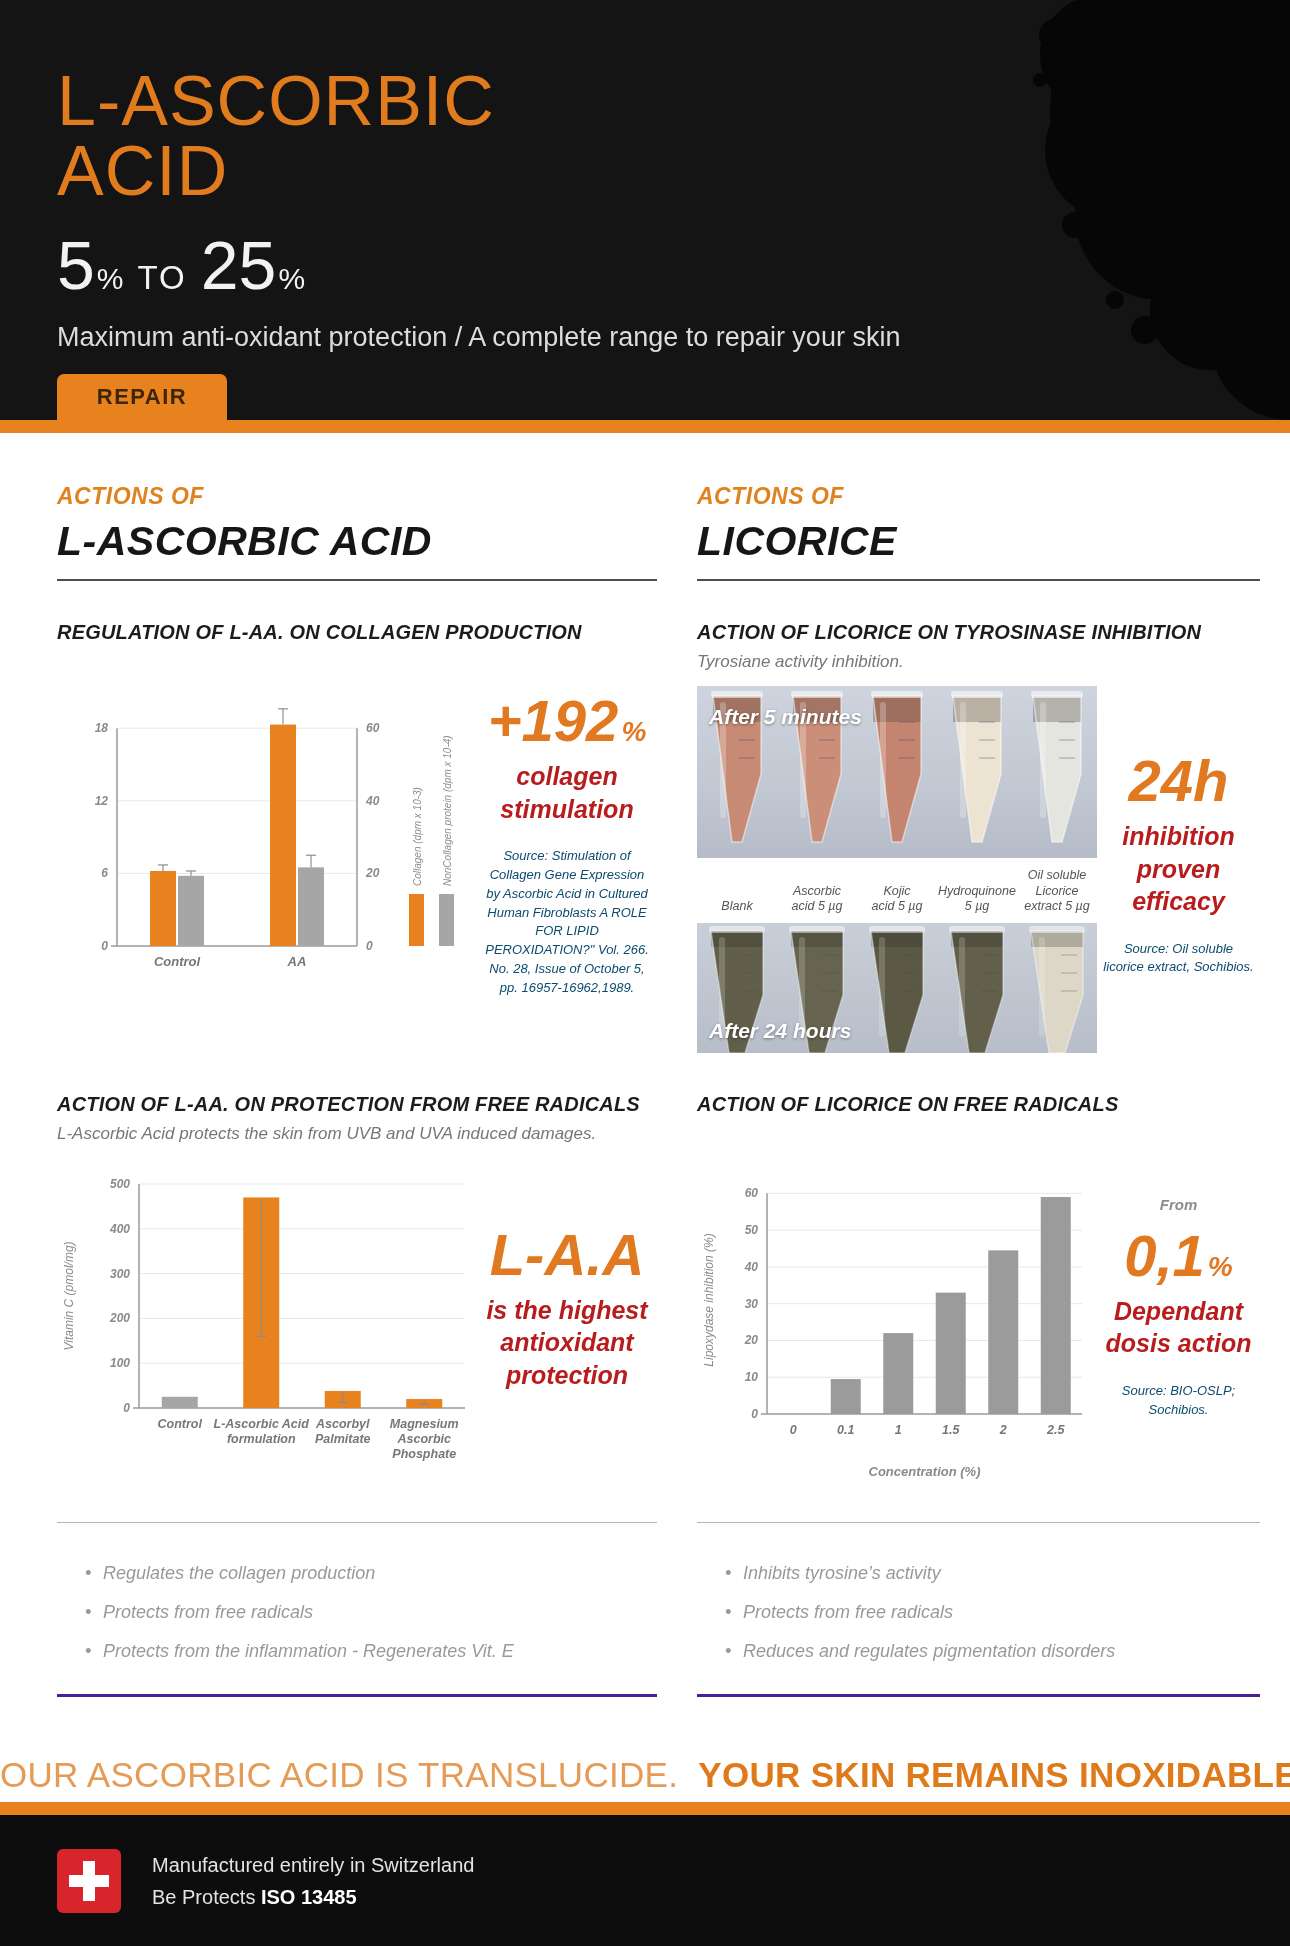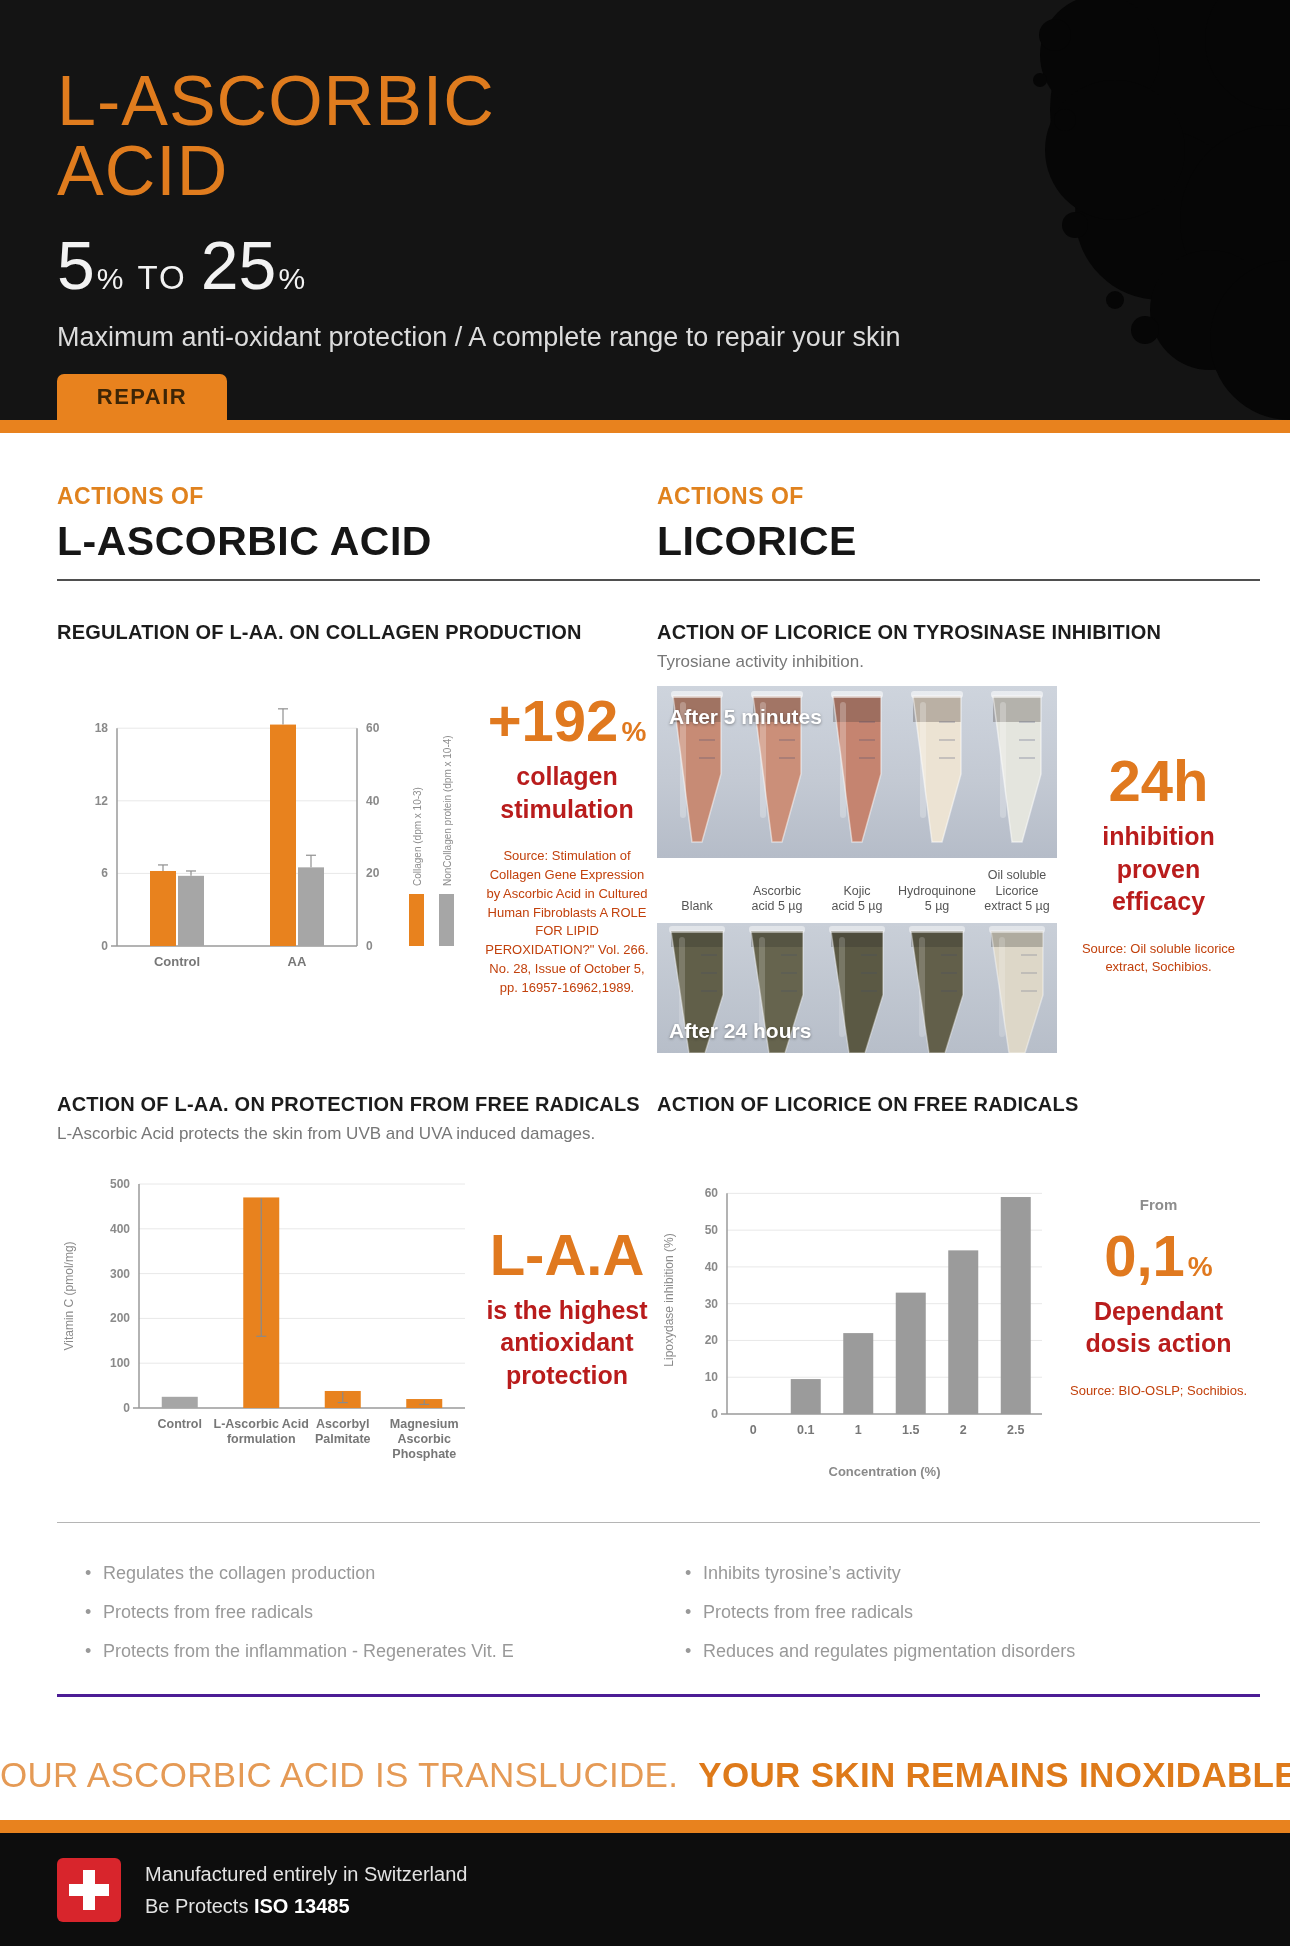--- a/index.html
+++ b/index.html
@@ -13,36 +13,36 @@
   .h-range{position:absolute;left:57px;top:226px;color:#f2f2f2;display:flex;align-items:baseline;}
   .h-range .big{font-size:68px;font-weight:400;}
   .h-range .small{font-size:30px;font-weight:400;margin-left:2px;}
   .h-range .to{font-size:33px;margin:0 14px;letter-spacing:2px;}
   .h-tag{position:absolute;left:57px;top:322px;font-size:27px;color:#dcdcdc;font-weight:400;}
   .repair-tab{position:absolute;left:57px;bottom:0;width:170px;height:46px;background:#E8821E;border-radius:7px 7px 0 0;
               display:flex;align-items:center;justify-content:center;font-weight:700;font-size:22px;color:#3d2506;letter-spacing:1.5px;}
   .orange-band{height:13px;background:#E8821E;}
 
   
-  main.cols{display:grid;grid-template-columns:600px 1fr;padding:50px 30px 0 57px;}
+  main.cols{display:grid;grid-template-columns:600px 1fr;column-gap:40px;padding:50px 30px 0 57px;font-style:italic;}
   .eyebrow{color:#E0821E;font-weight:700;font-size:23px;letter-spacing:.5px;}
   .col-title{font-size:41px;font-weight:700;color:#161616;margin-top:8px;letter-spacing:.5px;}
   .rule{border:none;border-top:2px solid #4f4f4f;margin:14px 0 0 0;}
   .sec-heading{font-size:20px;font-weight:700;color:#1c1c1c;margin-top:40px;letter-spacing:.2px;}
   .sec-sub{font-size:17px;color:#777;margin-top:8px;}
 
   .chart-row{display:flex;margin-top:12px;}
   .stat{flex:1;text-align:center;}
   .pt36{padding-top:36px;} .pt70{padding-top:70px;} .pt80{padding-top:80px;} .pt40{padding-top:40px;}
   .stat-big{color:#E0791F;font-weight:700;line-height:1.0;}
   .stat-big .v{font-size:58px;}
   .stat-big .pct{font-size:28px;margin-left:3px;}
   .stat-from{font-size:15px;color:#8d8d8d;font-weight:700;margin-bottom:14px;}
   .stat-label{font-size:25px;font-weight:700;color:#b91c1c;line-height:1.3;white-space:pre-line;margin-top:10px;}
-  .stat-src{font-size:13px;color:#c2410c;line-height:1.45;margin-top:22px;padding:0 6px;}
+  .stat-src{font-size:13px;color:#0c4a6e;line-height:1.45;margin-top:22px;padding:0 6px;}
 
   
   .media-row{display:flex;}
   .media-col{width:400px;}
   .tube-panel{position:relative;width:400px;}
   .tube-overlay{position:absolute;color:#fff;font-weight:700;font-size:21px;text-shadow:0 1px 3px rgba(0,0,0,.4);}
   .p1 .tube-overlay{top:19px;left:12px;}
   .p2 .tube-overlay{bottom:10px;left:12px;}
   svg.tube-bg1{display:block;background:linear-gradient(180deg,#ced4dd 0%,#c3c9d3 55%,#b5bcc8 100%);}
   svg.tube-bg2{display:block;background:linear-gradient(180deg,#c9cfd8,#b7bec9);}
@@ -55,21 +55,21 @@
   ul.bullets{list-style:none;margin:0;padding:0 0 0 46px;}
   ul.bullets li{font-size:18px;color:#999;margin:18px 0;position:relative;}
   ul.bullets li::before{content:"\2022";position:absolute;left:-18px;color:#999;}
 
   
   .statement{text-align:center;margin-top:58px;font-size:35px;letter-spacing:.3px;white-space:nowrap;}
   .statement .s1{color:#E59A55;font-weight:400;}
   .statement .s2{color:#DE7A1A;font-weight:700;margin-left:10px;}
   footer{margin-top:auto;}
   .footer-band{height:13px;background:#E8821E;}
-  .footer-black{height:113px;background:#0d0d0d;display:flex;align-items:center;padding-left:57px;gap:24px;}
+  .footer-black{height:131px;background:#0d0d0d;display:flex;align-items:center;padding-left:57px;gap:31px;}
   .swiss{width:64px;height:64px;background:#D8252C;border-radius:6px;position:relative;flex:0 0 auto;}
   .swiss::before,.swiss::after{content:"";position:absolute;background:#fff;}
   .swiss::before{left:26px;top:12px;width:12px;height:40px;}
   .swiss::after{left:12px;top:26px;width:40px;height:12px;}
   .footer-text{font-size:20px;color:#e3e3e3;line-height:1.6;}
   .footer-text b{color:#fff;}
 </style>
 </head>
 <body>
 

